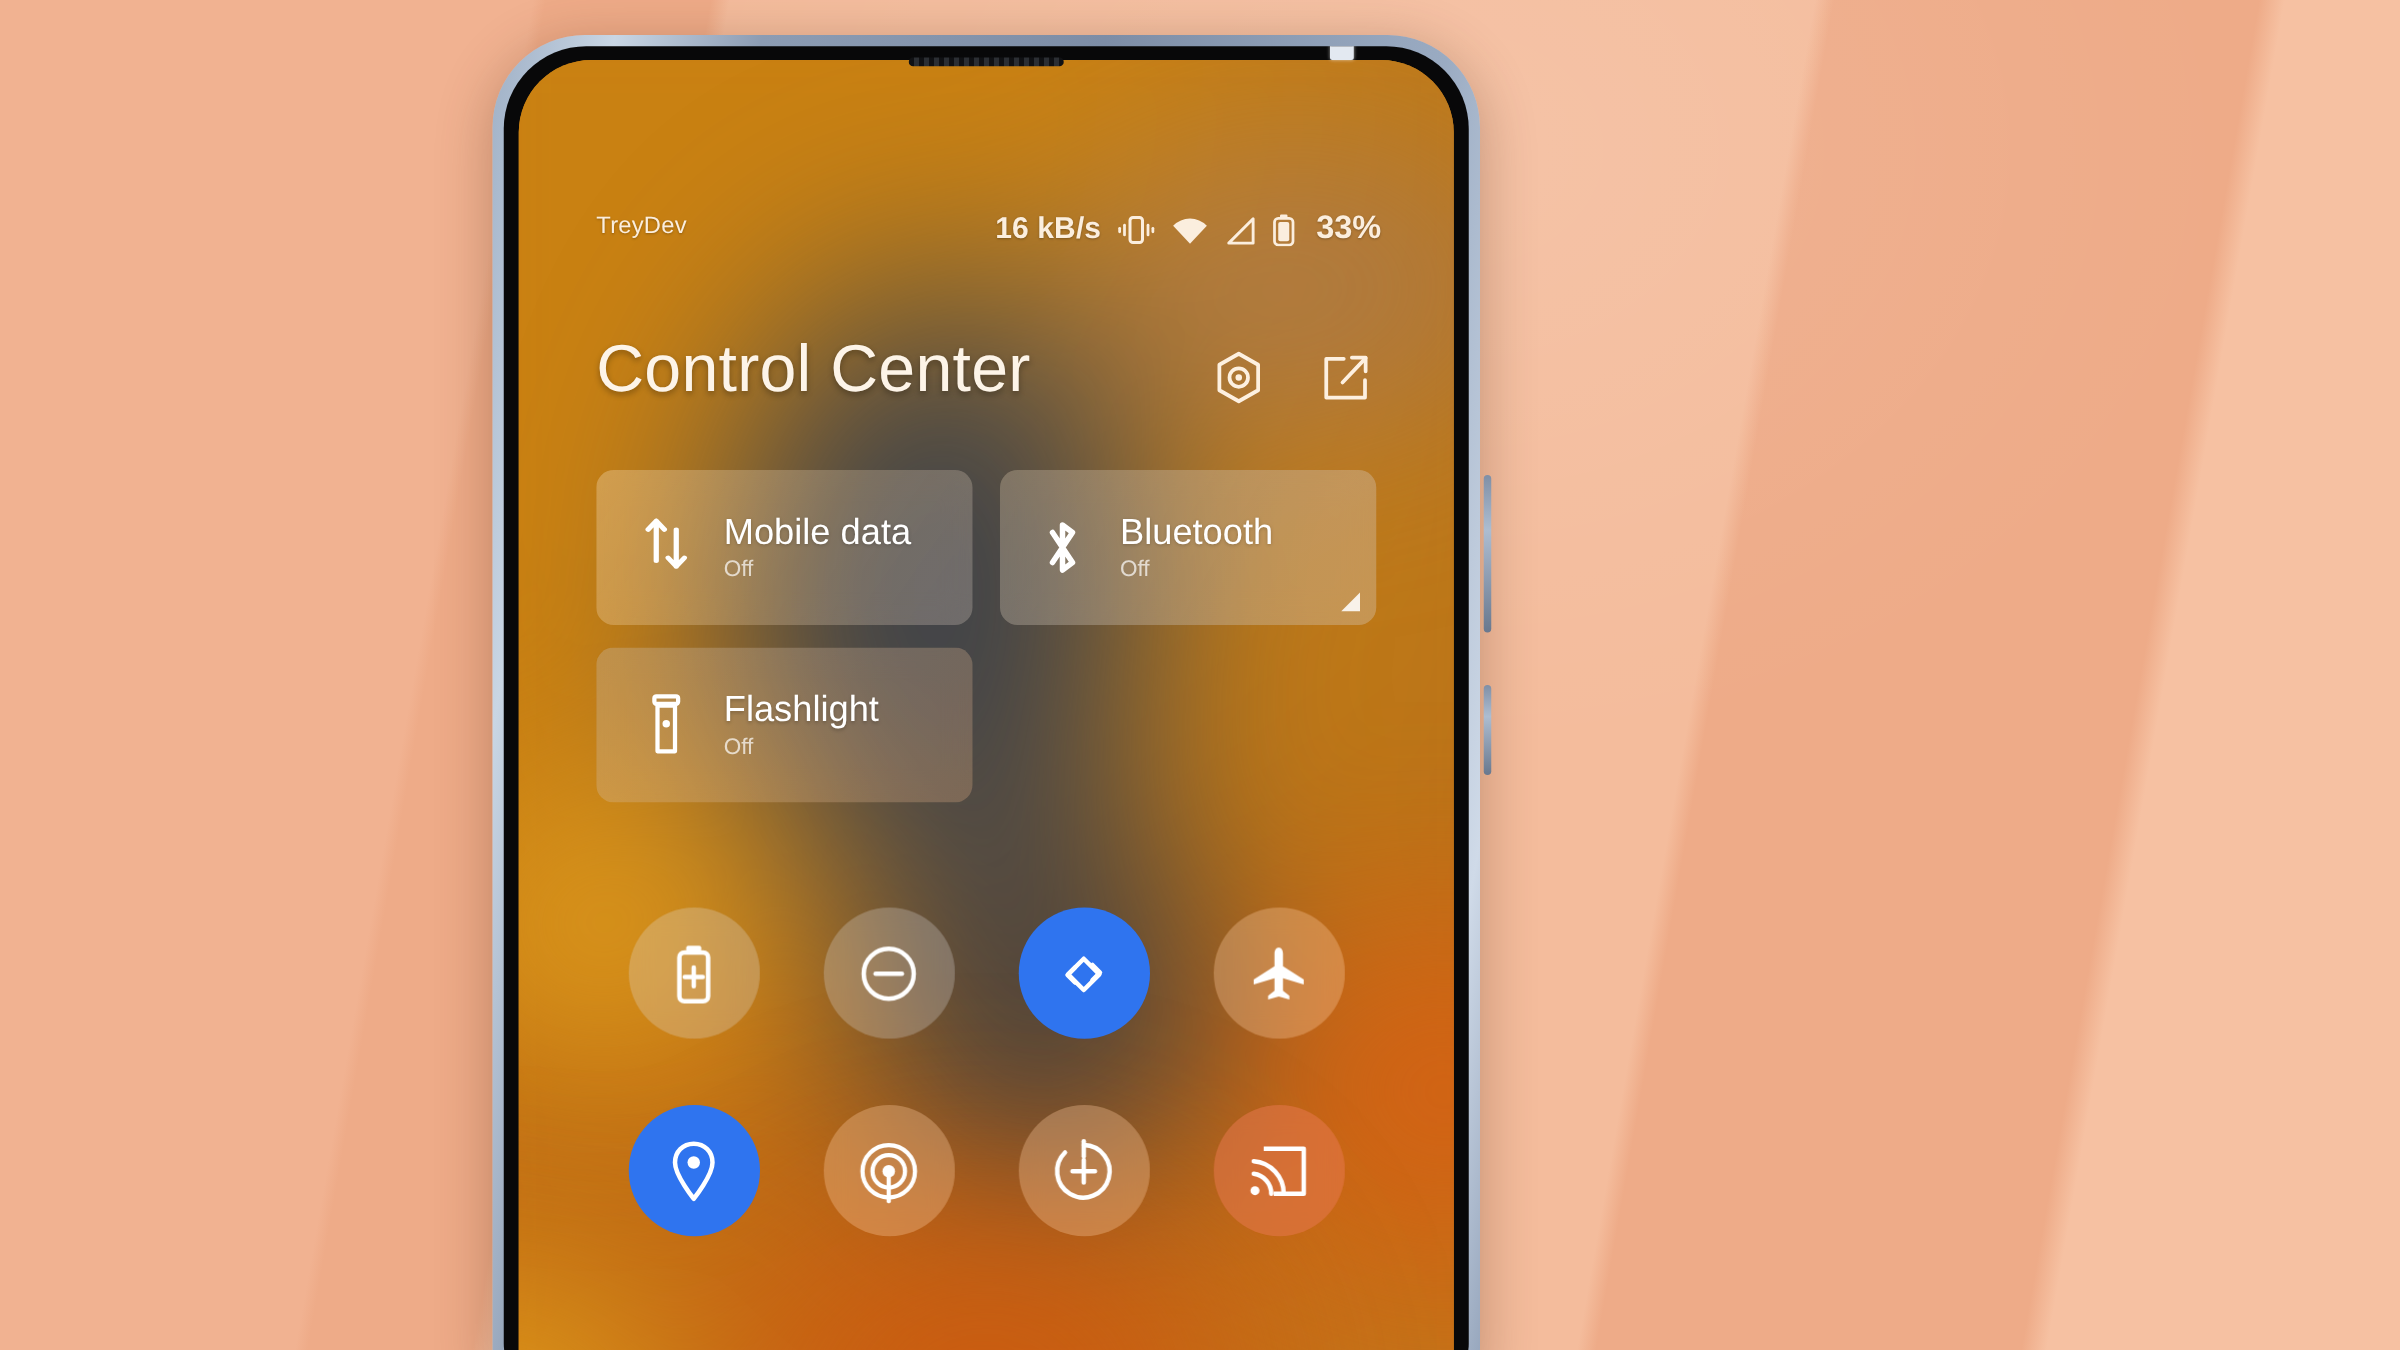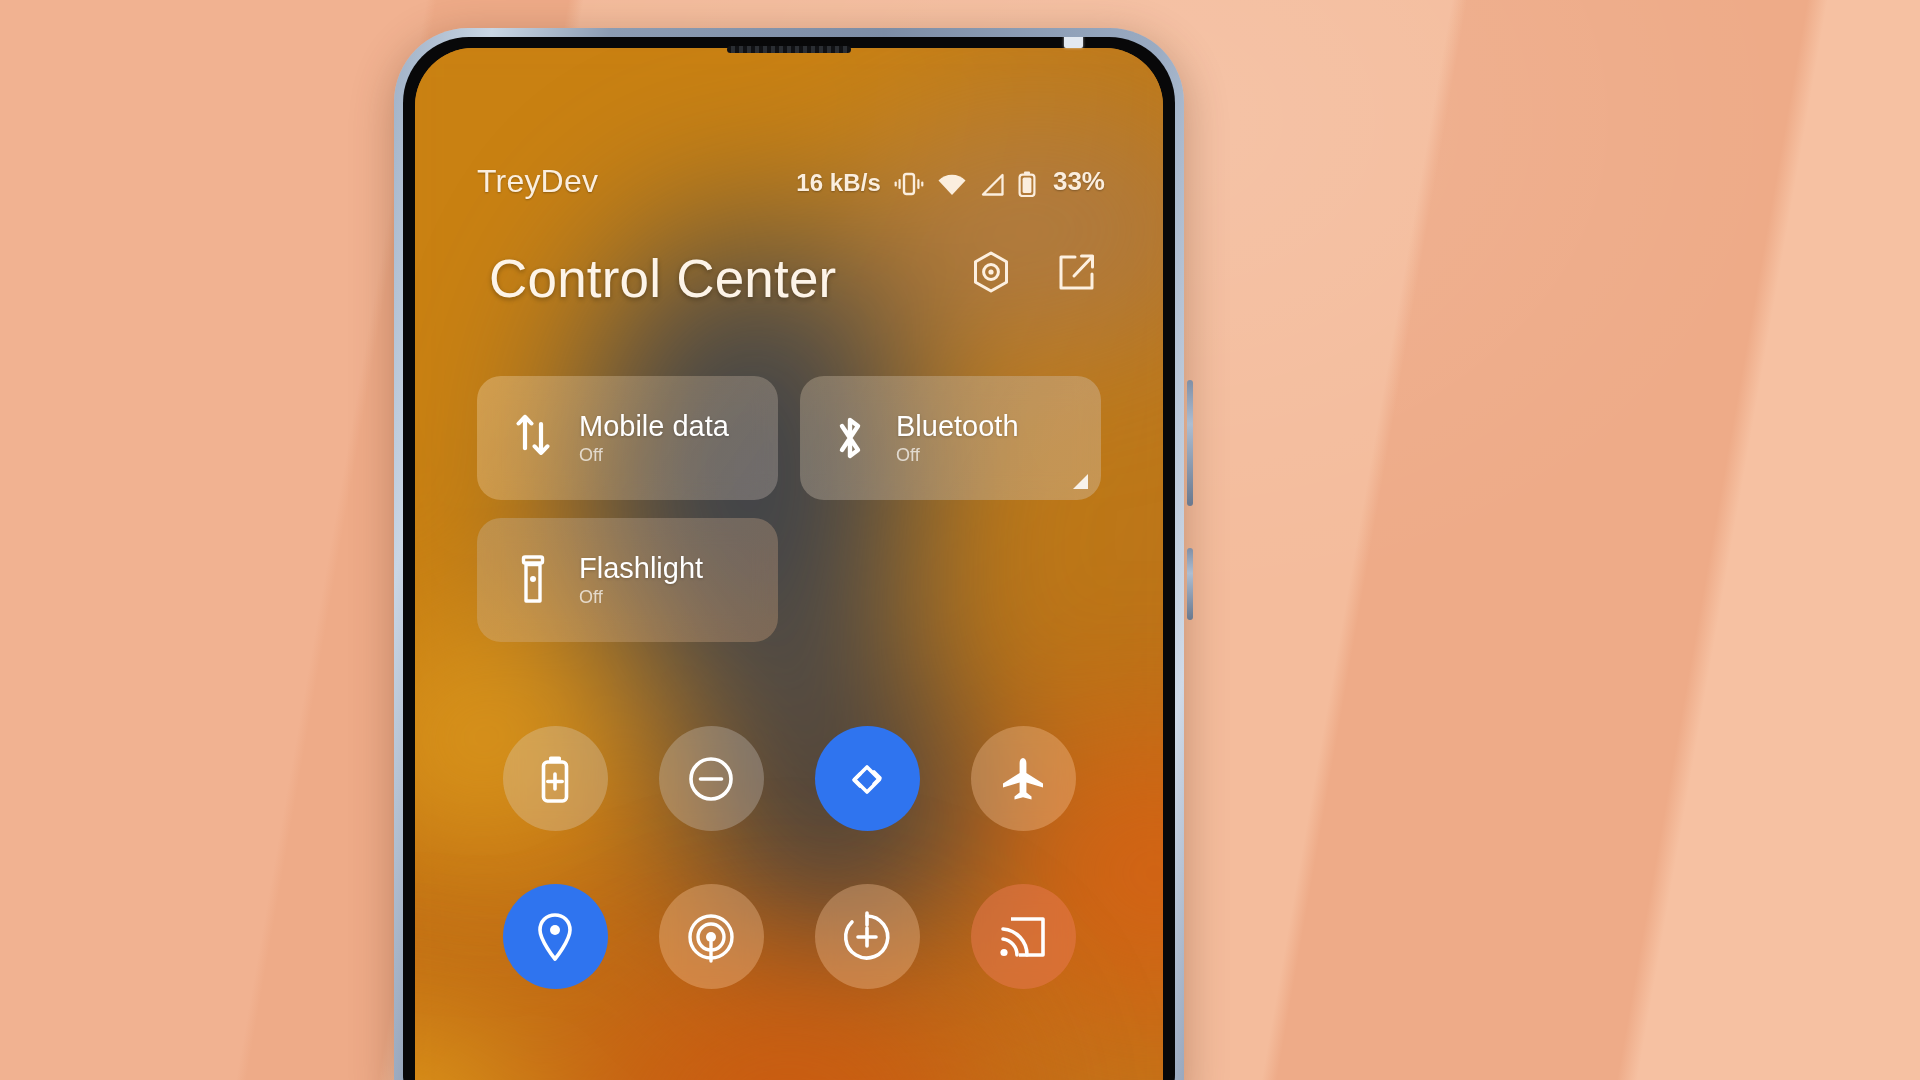--- a/index.html
+++ b/index.html
@@ -88,51 +88,51 @@
       radial-gradient(ellipse 200px 200px at 12% 92%, rgba(235,170,26,.7) 0 42%, rgba(235,170,26,0) 80%);
   }
 
   
   #statusbar{
     position:absolute; left:0; right:0; top:112px; height:42px;
     display:flex; align-items:center; justify-content:space-between;
     padding:0 58px 0 62px; z-index:20;
   }
   #carrier{
-    color:#fbeede; font-size:32px; letter-spacing:.2px;
+    color:#fbeede; font-size:19px; letter-spacing:.2px;
     text-shadow:0 1px 2px rgba(0,0,0,.28);
   }
   #status-right{display:flex; align-items:flex-end; gap:13px;}
   #netspeed{color:#fbeede; font-size:24px; font-weight:bold; letter-spacing:.1px;
     text-shadow:0 1px 2px rgba(0,0,0,.28);}
   #battery-pct{color:#fbeede; font-size:26px; font-weight:bold; margin-left:4px;
     text-shadow:0 1px 2px rgba(0,0,0,.28);}
   .sicon{display:flex; align-items:center;}
   .sicon svg{display:block;}
 
   
   #cc-header{
-    position:absolute; left:12px; right:0; top:200px; height:78px;
-    display:flex; align-items:flex-start; justify-content:space-between;
+    position:absolute; left:0; right:0; top:200px; height:78px;
+    display:flex; align-items:flex-end; justify-content:space-between;
     padding:0 62px 0 62px; z-index:20;
   }
   #cc-title{
     color:#fdf4e8; font-size:53px; font-weight:400; letter-spacing:.2px;
     text-shadow:0 2px 5px rgba(0,0,0,.30);
   }
   #header-actions{display:flex; align-items:center; gap:38px;}
   .hdr-btn{width:48px; height:48px; display:flex; align-items:center; justify-content:center; cursor:pointer;}
 
   
   #tiles{
     position:absolute; left:62px; right:62px; top:328px; z-index:20;
     display:grid; grid-template-columns:1fr 1fr; gap:18px 22px;
   }
   .tile{
-    position:relative; height:124px; border-radius:24px;
+    position:relative; height:124px; border-radius:14px;
     display:flex; align-items:center; gap:20px; padding:0 22px 0 30px;
     background:rgba(255,255,255,.22);
     backdrop-filter:blur(12px);
     overflow:hidden; cursor:pointer;
   }
   .tile.t-mobile{background:linear-gradient(125deg, rgba(255,236,208,.30), rgba(255,228,195,.24) 55%, rgba(230,215,205,.27));}
   .tile.t-bt{background:linear-gradient(120deg, rgba(255,232,200,.26), rgba(214,214,218,.30) 60%, rgba(222,220,222,.30));padding-left:24px;}
   .tile.t-fl{background:linear-gradient(130deg, rgba(205,205,210,.27), rgba(236,196,160,.27) 65%, rgba(244,186,140,.27));}
   .tile.on{background:#4285f4; backdrop-filter:none;}
   .tile-icon{flex:0 0 auto; width:52px; display:flex; align-items:center; justify-content:center;}

